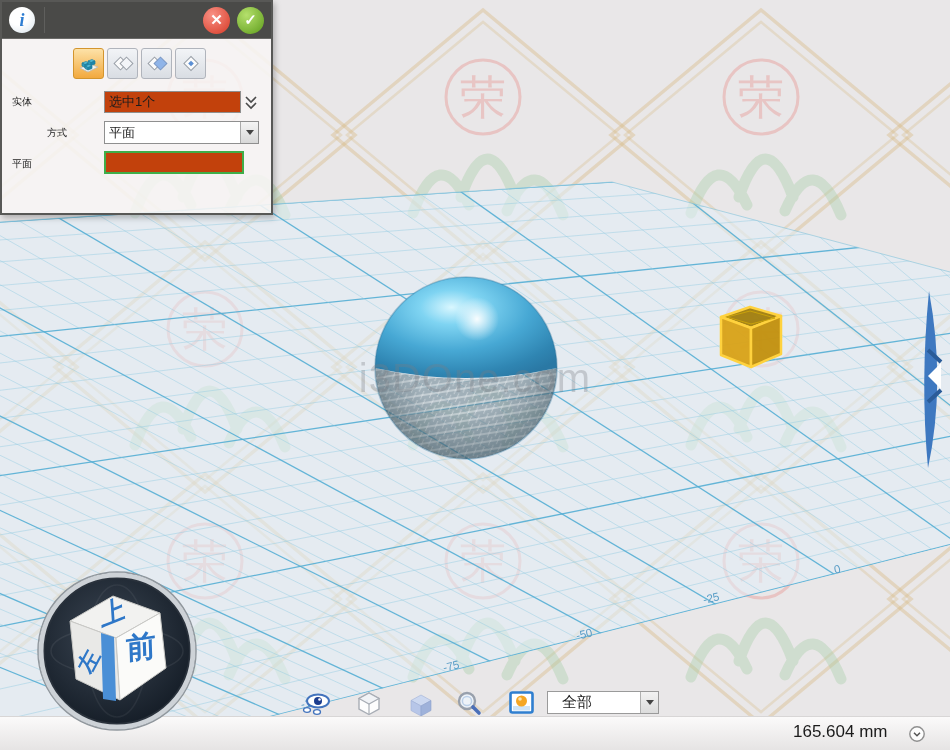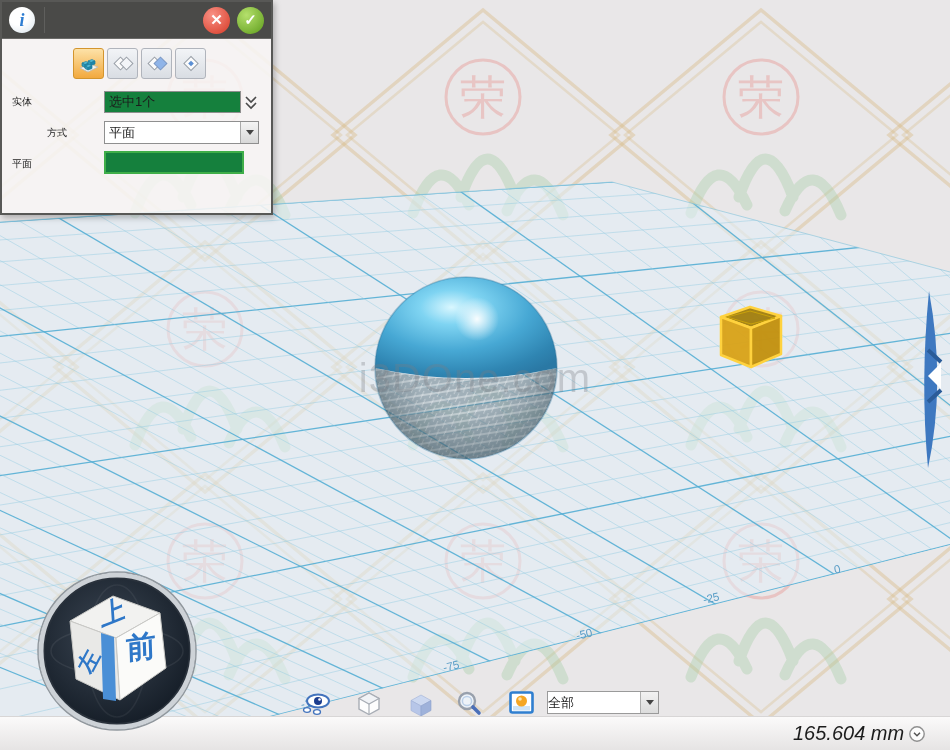--- a/index.html
+++ b/index.html
@@ -19,42 +19,42 @@
   .tb-spacer{flex:1;}
   .round-btn{width:27px;height:27px;border-radius:50%;display:flex;align-items:center;justify-content:center;
              color:#fff;font-weight:bold;font-size:15px;margin-right:7px;}
   .btn-cancel{background:radial-gradient(circle at 35% 30%,#f99084,var(--cancel-red,#d63a26));}
   .btn-ok{background:radial-gradient(circle at 35% 30%,#b5e06c,var(--ok-green,#5d9c1b));}
   .filters{position:absolute;left:71px;top:46px;display:flex;gap:3px;}
   .fbtn{width:31px;height:31px;border:1px solid #b0b4bc;border-radius:3px;box-sizing:border-box;
         background:linear-gradient(#f2f4f7,#d9dde3);display:flex;align-items:center;justify-content:center;}
   .fbtn.selected{border-color:#d3952e;background:linear-gradient(#fde2a8,var(--filter-selected,#f2a93e));}
   .dlg-label{position:absolute;left:10px;font-size:10px;color:#1c1c1c;}
-  .dlg-input{position:absolute;left:102px;height:20px;border:1px solid #8f8f8f;background:#15803d;
+  .dlg-input{position:absolute;left:102px;height:20px;border:1px solid #8f8f8f;background:#c2410c;
              font-size:13px;padding:0 4px;box-sizing:content-box;color:#1c1c1c;}
   .entity-input{top:89px;width:127px;}
   .plane-input{top:149px;width:128px;height:19px;border:2px solid var(--accent-green,#3fae49);}
   .chev-box{position:absolute;left:240px;top:92px;width:18px;height:17px;}
   .dd{position:absolute;left:102px;top:119px;width:155px;height:23px;border:1px solid #8f8f8f;background:#fff;
       display:flex;align-items:center;box-sizing:border-box;}
   .dd .dd-text{flex:1;font-size:13px;padding-left:4px;color:#1c1c1c;}
   .dd .dd-btn{width:17px;height:100%;border-left:1px solid #aaa;background:linear-gradient(#f4f4f4,#d8d8d8);
       display:flex;align-items:center;justify-content:center;}
   .tri-down{width:0;height:0;border-left:4px solid transparent;border-right:4px solid transparent;border-top:5px solid #444;}
   
   .tbi{position:absolute;z-index:2;}
   .view-dd{position:absolute;left:547px;top:691px;width:112px;height:23px;border:1px solid #9a9a9a;background:#fff;
       display:flex;align-items:center;z-index:2;box-sizing:border-box;}
-  .view-dd .dd-text{flex:1;font-size:13px;padding-left:0;color:#1c1c1c;}
+  .view-dd .dd-text{flex:1;font-size:15px;padding-left:14px;color:#1c1c1c;}
   .view-dd .dd-btn{width:17px;height:100%;border-left:1px solid #b0b0b0;background:linear-gradient(#f2f2f2,#dcdcdc);
       display:flex;align-items:center;justify-content:center;}
   
   .statusbar{position:absolute;left:0;top:716px;width:950px;height:34px;z-index:2;
       background:linear-gradient(#fbfafa,#e5e3e3);border-top:1px solid #d8d6d6;}
-  .measure{position:absolute;left:793px;top:5px;font-size:20px;color:#1b1b1b;font-style:italic;}
+  .measure{position:absolute;left:793px;top:5px;font-size:17px;color:#1b1b1b;}
   .units-icon{position:absolute;left:908px;top:8px;}
 </style>
 </head>
 <body>
 
 <div id="stage">
 
   <svg id="scene" width="950" height="750">
     <defs>
       <clipPath id="gridclip">

